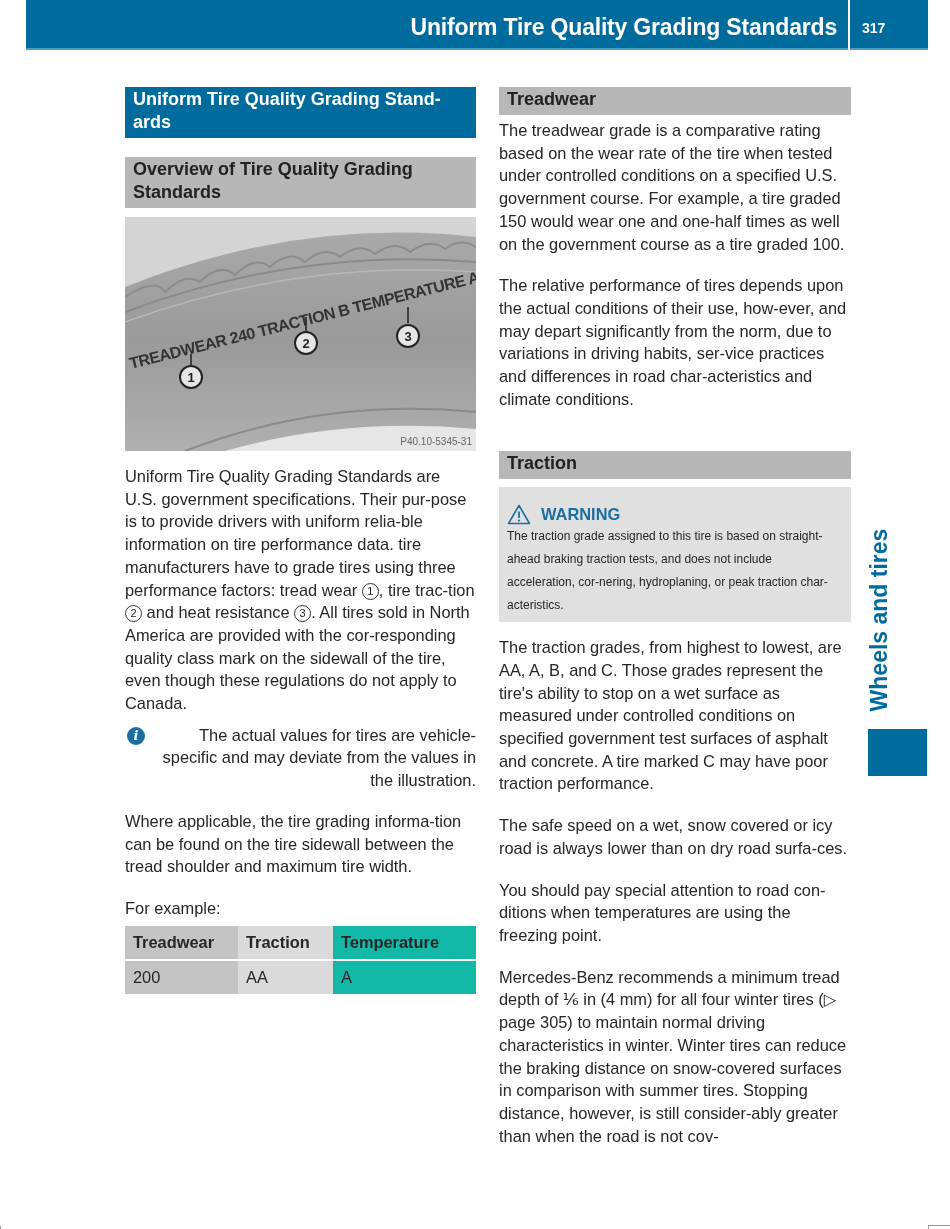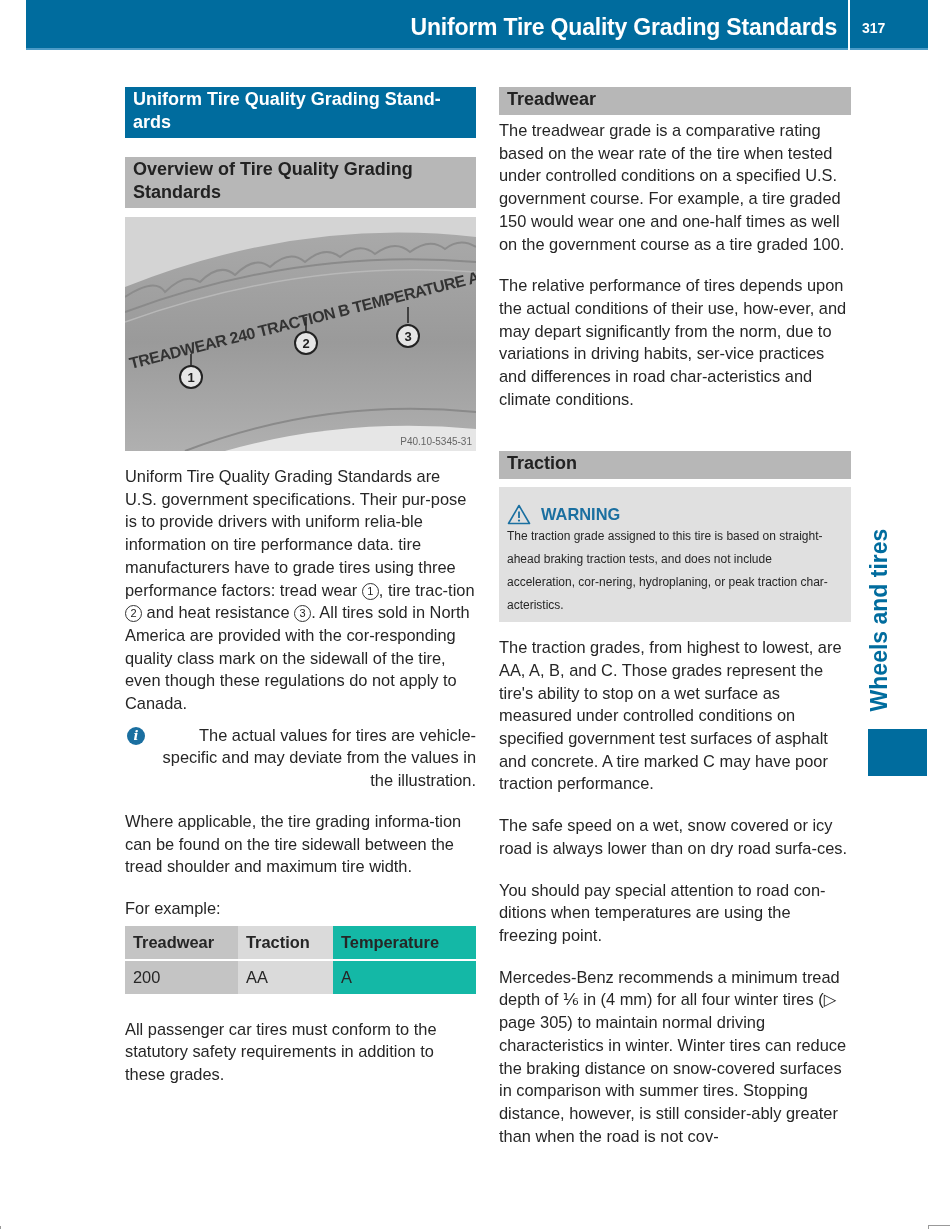--- a/index.html
+++ b/index.html
@@ -111,21 +111,20 @@
       <td class="c3">Temperature</td>
     </tr>
     <tr>
       <td class="c1">200</td>
       <td class="c2">AA</td>
       <td class="c3">A</td>
     </tr>
   </tbody>
     </table>
 
-  <div class="p" style="margin-top:22px;">All passenger car tires must conform to the statutory safety requirements in addition to these grades.</div>
 </div>
 
 <div class="col-right">
   <div class="h-gray">Treadwear</div>
   <div class="p" style="margin-top:4px;">The treadwear grade is a comparative rating based on the wear rate of the tire when tested under controlled conditions on a specified U.S. government course. For example, a tire graded 150 would wear one and one-half times as well on the government course as a tire graded 100.</div>
   <div class="p mt4">The relative performance of tires depends upon the actual conditions of their use, how-ever, and may depart significantly from the norm, due to variations in driving habits, ser-vice practices and differences in road char-acteristics and climate conditions.</div>
 
   <div class="h-gray" style="margin-top:41px;">Traction</div>
 
   <div class="warning-box">

